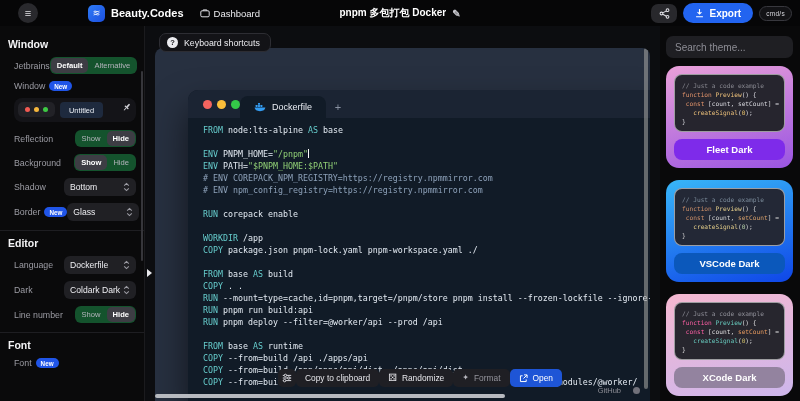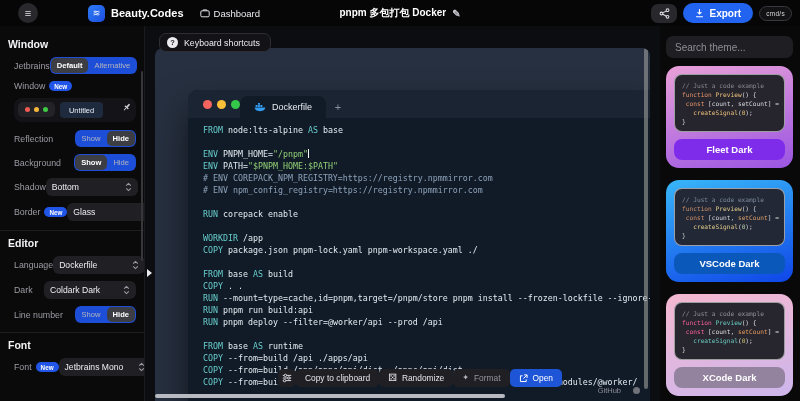--- a/index.html
+++ b/index.html
@@ -21,24 +21,24 @@
   .kbd-badge{font-size:6.5px;color:#d6d6dc;background:#121215;border:1px solid #38383e;border-radius:9px;padding:3px 6px;letter-spacing:.3px;}
 
   
   .sidebar{position:absolute;top:26px;left:0;bottom:0;width:145px;background:#0a0a0b;border-right:1px solid #1b1b1e;box-sizing:border-box;padding:6px 8px 0 8px;overflow:hidden;}
   .sb-scroll{position:absolute;right:1px;top:45px;height:190px;width:2.5px;background:#36363b;border-radius:2px;}
   .sec-title{font-size:10.5px;font-weight:700;color:#f4f4f6;margin:6px 0 2px 0;}
   .sec-div{border-top:1px solid #1e1e22;margin:9px -8px 6px -8px;}
   .srow{display:flex;align-items:center;justify-content:space-between;margin:7px 0 7px 6px;}
   .srow-label{font-size:8.8px;color:#9c9ca4;display:flex;align-items:center;gap:4px;white-space:nowrap;}
   .badge-new{background:#2055e8;color:#fff;font-size:6.3px;padding:1.5px 5px;border-radius:8px;font-weight:600;}
-  .seg{display:flex;background:#1d4ed8;border-radius:6px;padding:1px;flex-shrink:0;}
+  .seg{display:flex;background:#14532d;border-radius:6px;padding:1px;flex-shrink:0;}
   .seg-opt{font-size:7.6px;color:#b4b4bc;padding:3px 6px;border-radius:5px;cursor:pointer;white-space:nowrap;}
   .seg-opt.sel{background:#3d3d44;color:#fff;font-weight:600;}
-  .sel-ctl{width:92px;box-sizing:border-box;background:#202024;border-radius:6px;padding:4px 6px;display:flex;align-items:center;justify-content:space-between;font-size:8.6px;color:#eeeef2;cursor:pointer;flex-shrink:0;}
+  .sel-ctl{width:72px;box-sizing:border-box;background:#202024;border-radius:6px;padding:4px 6px;display:flex;align-items:center;justify-content:space-between;font-size:8.6px;color:#eeeef2;cursor:pointer;flex-shrink:0;}
   .win-prev{margin:2px 0 8px 6px;background:#141418;border-radius:8px;padding:4px;display:flex;align-items:flex-start;gap:5px;}
   .dots-box{background:#222227;border-radius:5px;padding:5px 7px;display:flex;gap:4px;}
   .dot{width:5px;height:5px;border-radius:50%;}
   .win-name{background:#1e2a3e;border-radius:4px;color:#eef2f8;font-size:7.4px;padding:3.5px 9px;}
   .win-prev .spacer{flex:1;}
   .pin-btn{background:none;border:none;padding:0;cursor:pointer;}
 
   
   .main{position:absolute;top:26px;left:145px;right:140px;bottom:0;background:#0c0d10;}
   .canvas{position:absolute;left:10px;right:10px;top:22px;bottom:0;background:#273040;border-radius:8px 8px 0 0;overflow:hidden;}
@@ -215,29 +215,20 @@
         <span class="srow-label">Line number</span>
         <div class="seg">
           <span class="seg-opt">Show</span>
           <span class="seg-opt sel">Hide</span>
         </div>
       </div>
       <div class="sec-div"></div>
       <div class="sec-title">Font</div>
       <div class="srow">
         <span class="srow-label">Font<span class="badge-new">New</span></span>
-        <div class="sel-ctl">
-          <span>Jetbrains Mono</span>
-          <span>
-            <svg width="7" height="10" viewBox="0 0 7 10" fill="none" stroke="#9b9ba3" stroke-width="1.1">
-              <path d="M1.2 3.6 3.5 1.4 5.8 3.6"></path>
-              <path d="M1.2 6.4 3.5 8.6 5.8 6.4"></path>
-            </svg>
-          </span>
-        </div>
       </div>
     </div>
   <div class="sb-scroll"></div>
 </div>
 
 <div class="main">
   <div class="canvas">
     <div class="codewin">
       <div class="codewin-header">
         <div class="tl-dots">

